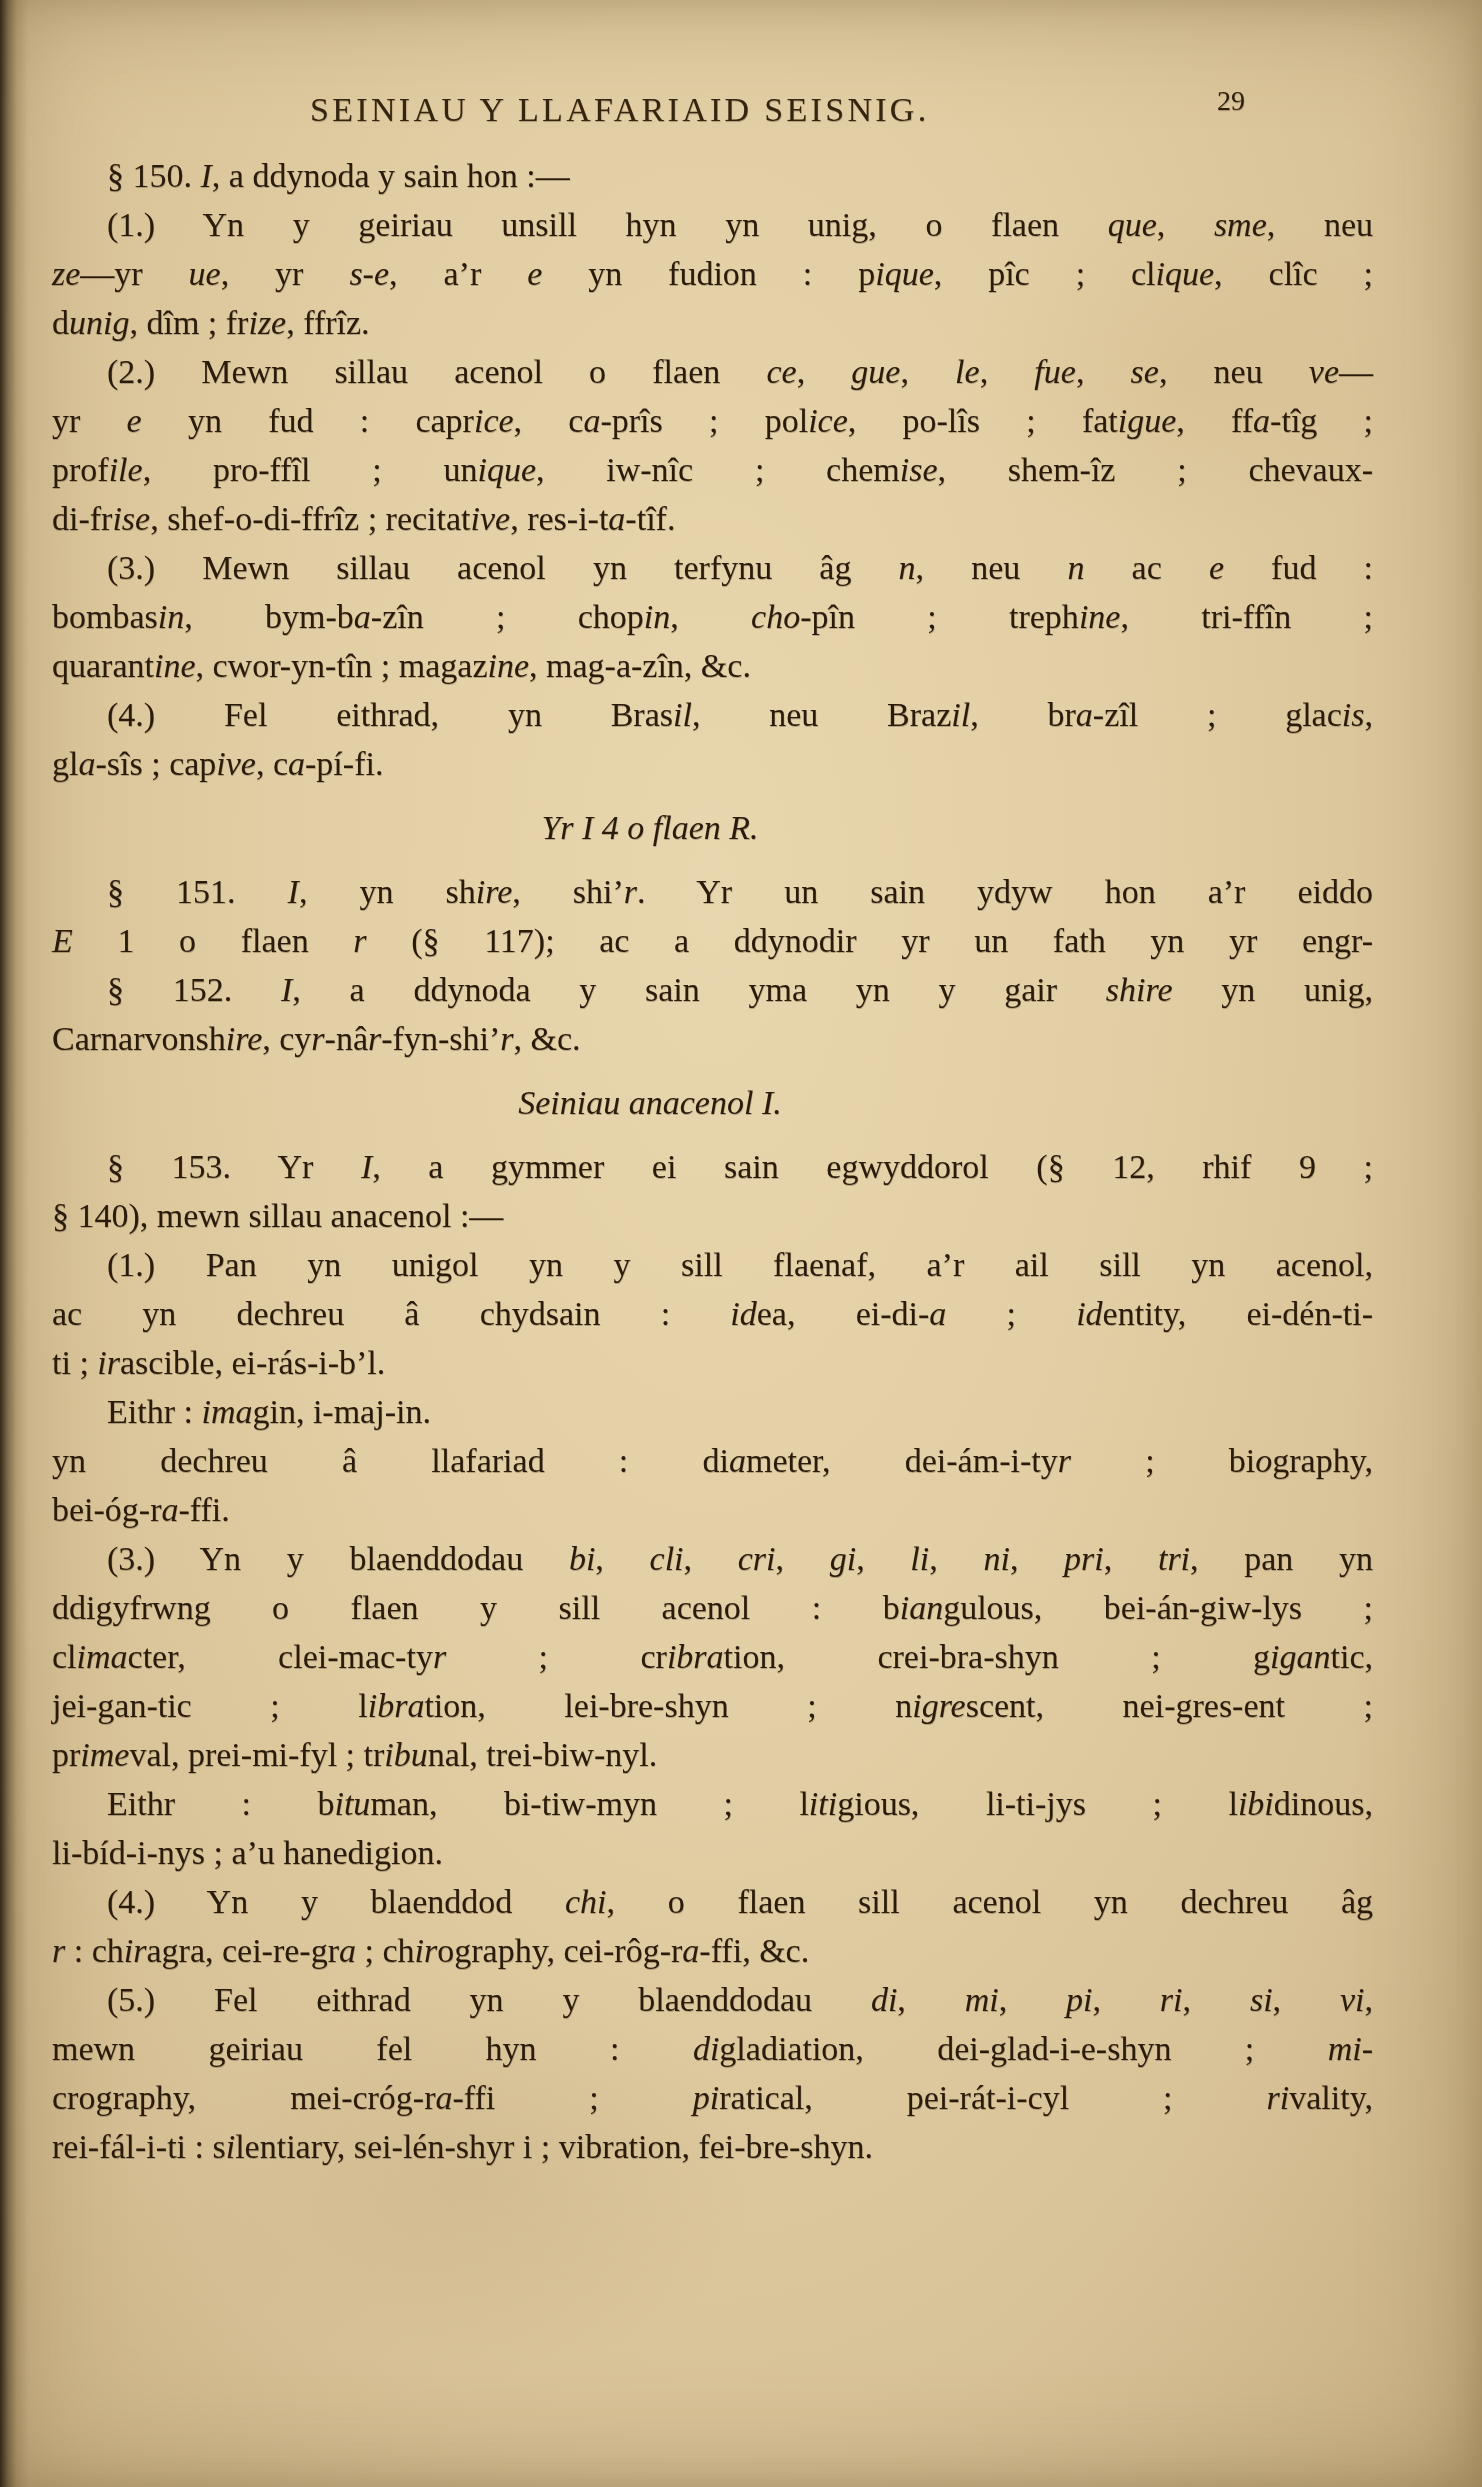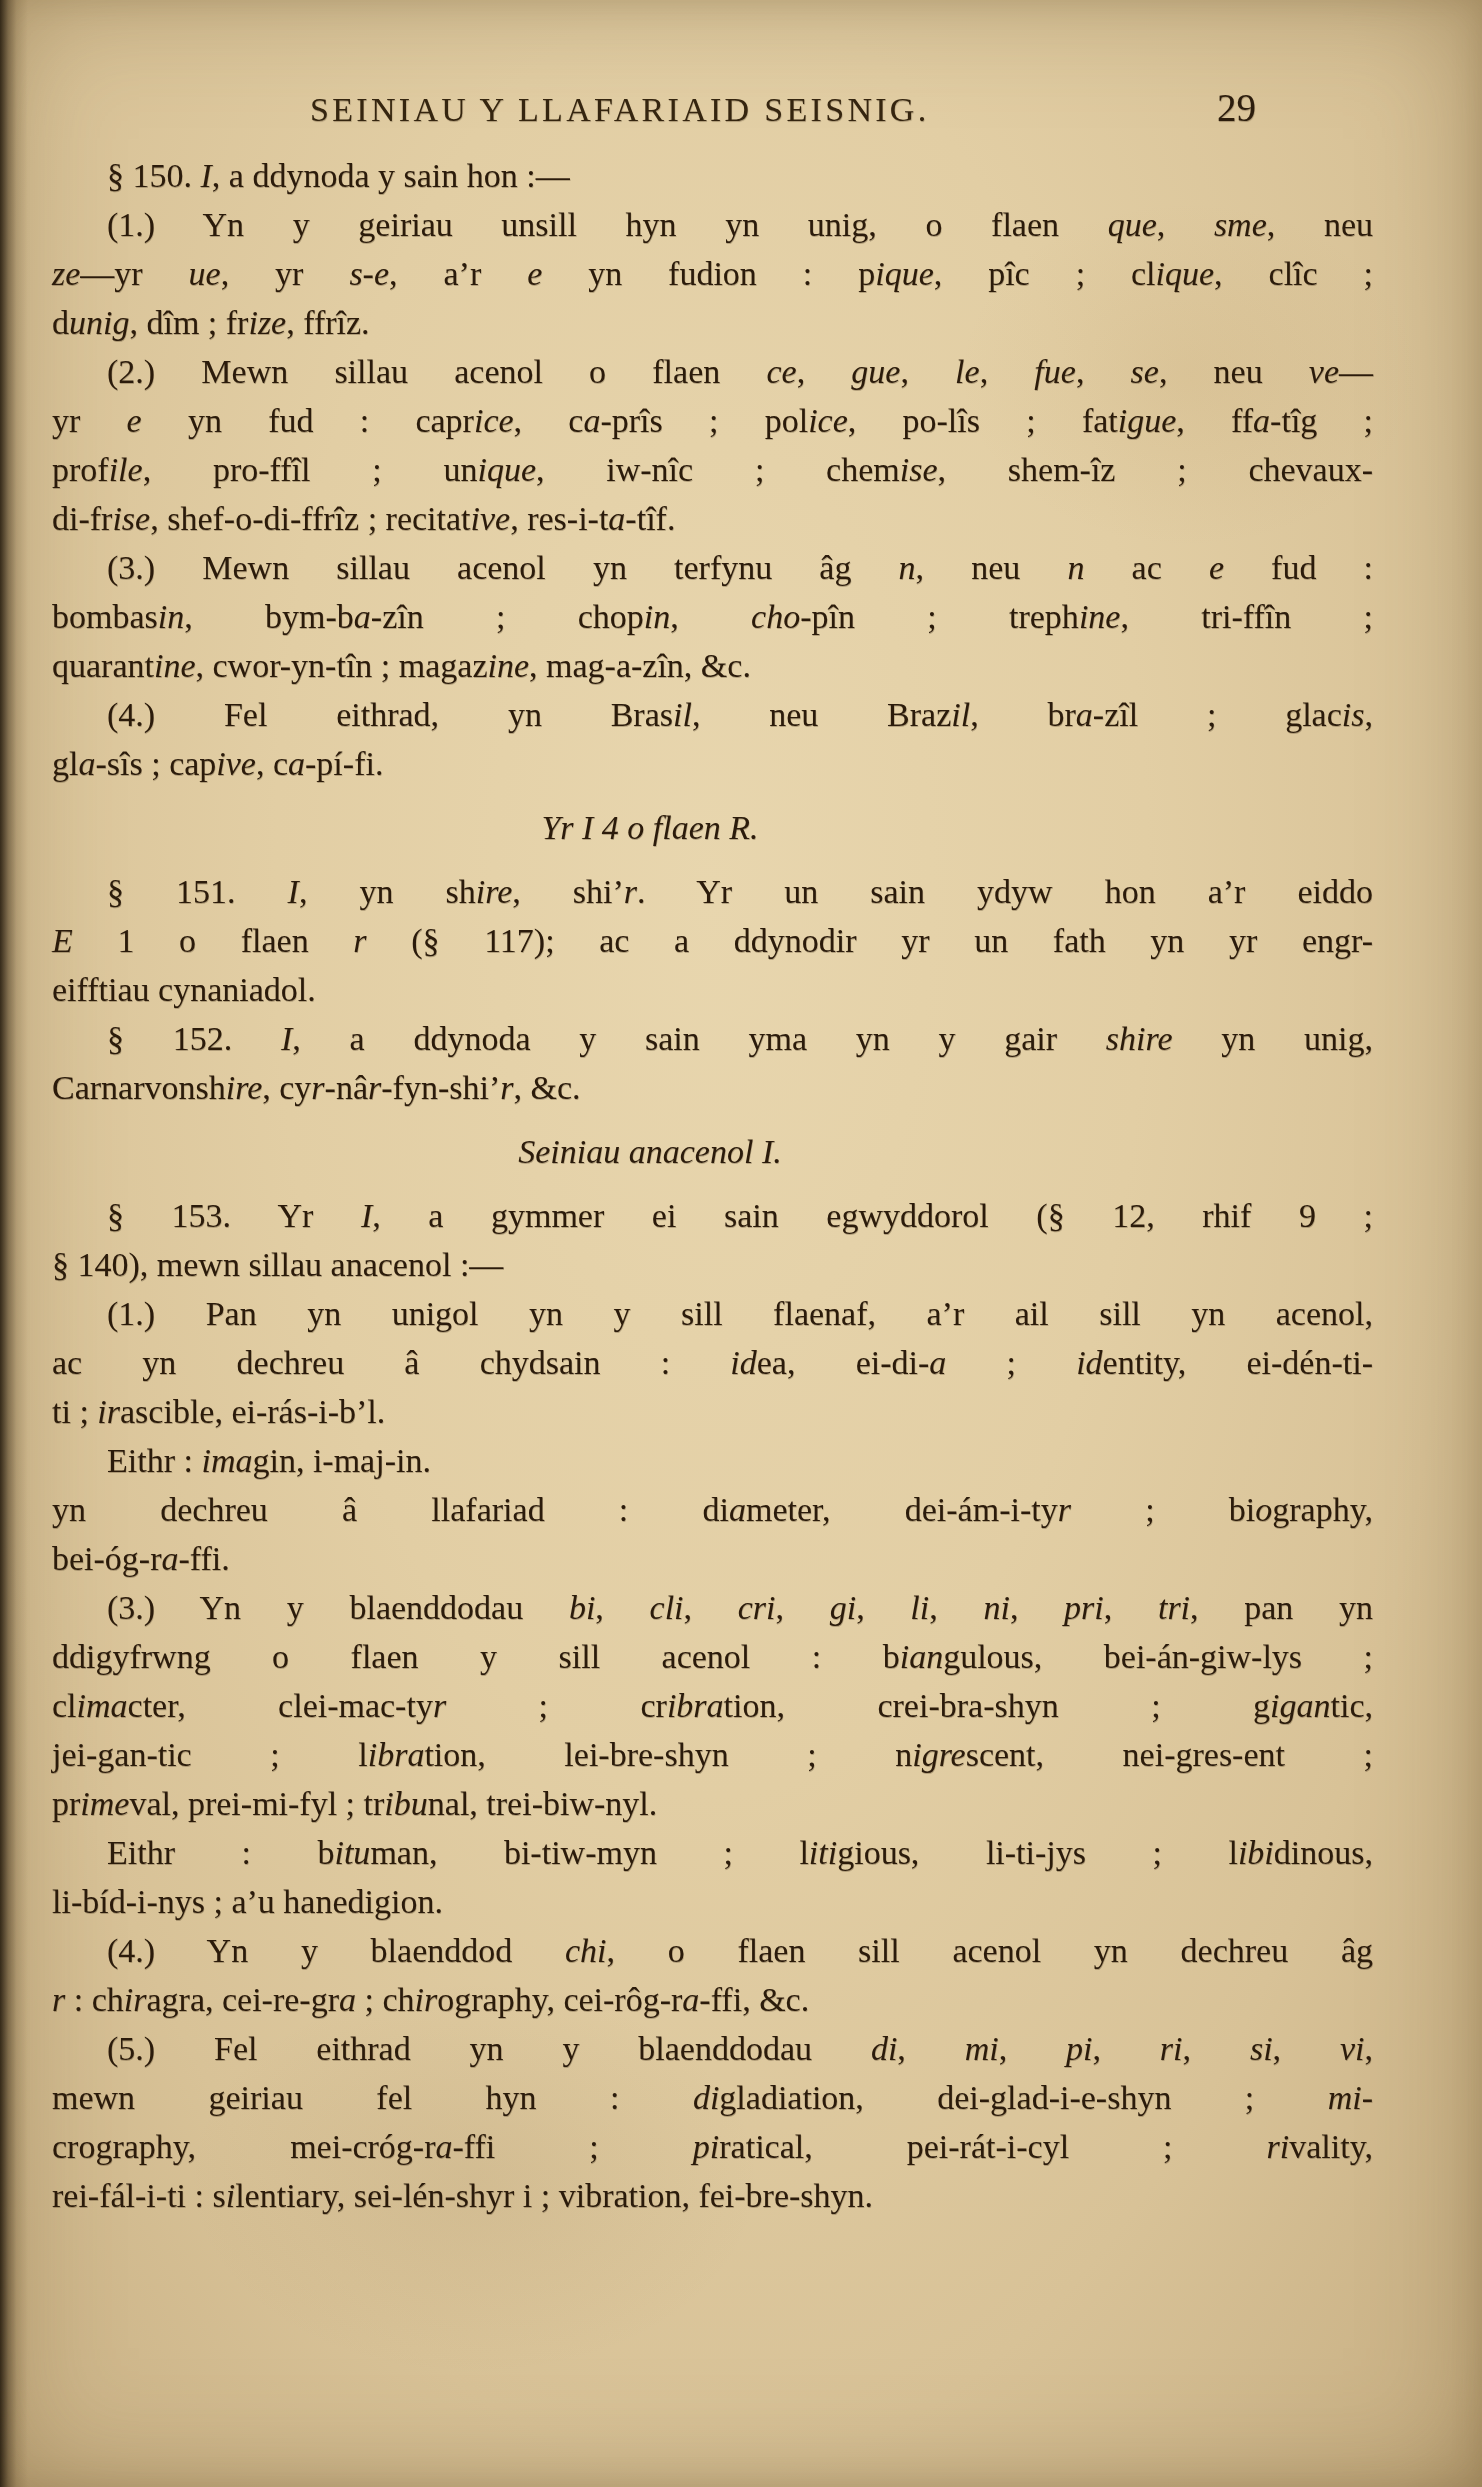--- a/index.html
+++ b/index.html
@@ -38,21 +38,21 @@
   }
   .running-head {
     position: absolute; left: 310px; top: 91px;
     font-size: 34px; letter-spacing: 3.3px;
     color: #35250f;
     text-shadow: 0.5px 0.7px 0.7px rgba(55,35,15,0.30);
     white-space: nowrap;
   }
   .page-number {
     position: absolute; left: 1217px; top: 85px;
-    font-size: 39px; color: #2c1d0d;
+    font-size: 28px; color: #2c1d0d;
     text-shadow: 0.5px 0.7px 0.7px rgba(55,35,15,0.30);
   }
   .content {
     position: absolute; left: 52px; top: 151px; width: 1321px;
     font-size: 34px; line-height: 49px;
     color: #2b1b0b;
     text-shadow: 0.5px 0.7px 0.6px rgba(55,35,15,0.28);
   }
   .block { margin: 0; }
   .block.heading { margin: 15px 0; padding-right: 125px; }
@@ -94,21 +94,20 @@
       <div class="block para">
         <div class="line just indent"><span>(4.) Fel eithrad, yn Bras</span><i>il</i><span>, neu Braz</span><i>il</i><span>, br</span><i>a</i><span>-zîl ; glac</span><i>is</i><span>,</span></div>
         <div class="line"><span>gl</span><i>a</i><span>-sîs ; cap</span><i>ive</i><span>, c</span><i>a</i><span>-pí-fi.</span></div>
       </div>
       <div class="block heading">
         <div class="line"><i>Yr I 4 o flaen R.</i></div>
       </div>
       <div class="block para">
         <div class="line just indent"><span>§ 151. </span><i>I</i><span>, yn sh</span><i>ire</i><span>, shi’</span><i>r</i><span>. Yr un sain ydyw hon a’r eiddo</span></div>
         <div class="line just"><i>E</i><span> 1 o flaen </span><i>r</i><span> (§ 117); ac a ddynodir yr un fath yn yr engr-</span></div>
-        <div class="line"><span>eifftiau cynaniadol.</span></div>
       </div>
       <div class="block para">
         <div class="line just indent"><span>§ 152. </span><i>I</i><span>, a ddynoda y sain yma yn y gair </span><i>shire</i><span> yn unig,</span></div>
         <div class="line"><span>Carnarvonsh</span><i>ire</i><span>, cy</span><i>r</i><span>-nâ</span><i>r</i><span>-fyn-shi’</span><i>r</i><span>, &amp;c.</span></div>
       </div>
       <div class="block heading">
         <div class="line"><i>Seiniau anacenol I.</i></div>
       </div>
       <div class="block para">
         <div class="line just indent"><span>§ 153. Yr </span><i>I</i><span>, a gymmer ei sain egwyddorol (§ 12, rhif 9 ;</span></div>

